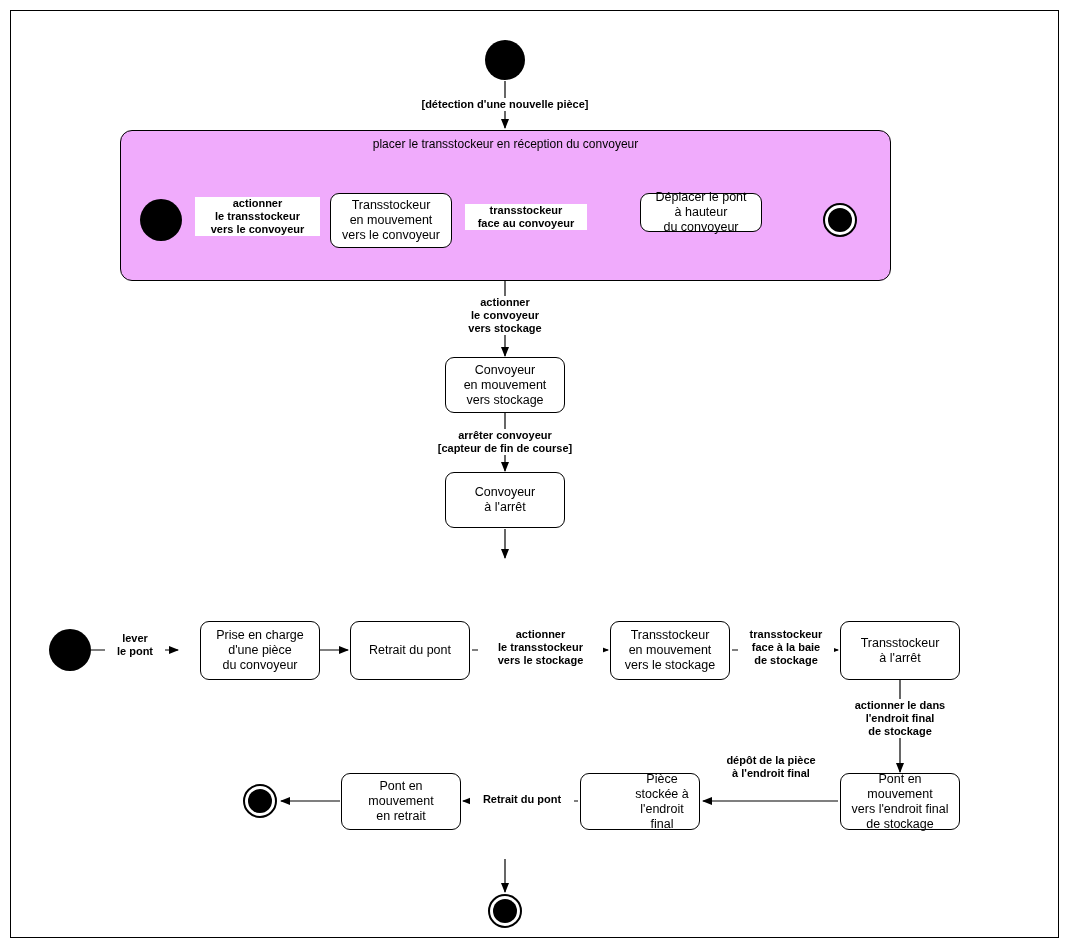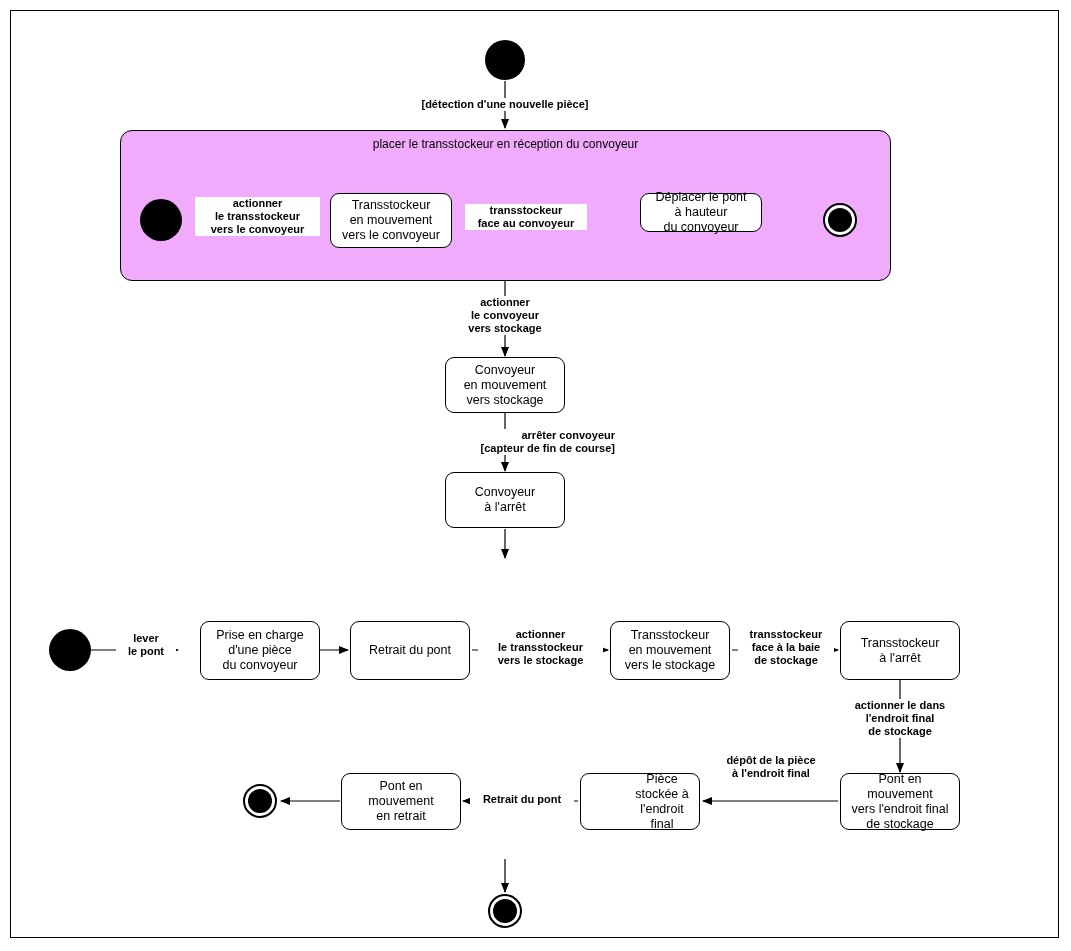--- a/index.html
+++ b/index.html
@@ -213,30 +213,30 @@
   <div class="final" style="left:823px; top:203px; width:34px; height:34px;"></div>
 
   <div class="elabel" style="left:435px; top:296px; width:140px;">actionner
 le convoyeur
 vers stockage</div>
 
   <div class="state" style="left:445px; top:357px; width:120px; height:56px;">Convoyeur
 en mouvement
 vers stockage</div>
 
-  <div class="elabel" style="left:395px; top:429px; width:220px;text-align:right;">arrêter convoyeur
+  <div class="elabel" style="left:395px; top:429px; width:220px;">arrêter convoyeur
 [capteur de fin de course]</div>
 
   <div class="state" style="left:445px; top:472px; width:120px; height:56px;">Convoyeur
 à l'arrêt</div>
 
 
   <div class="initial" style="left:49px; top:629px; width:42px; height:42px;"></div>
 
-  <div class="elabel" style="left:116px; top:632px; width:60px;">lever
+  <div class="elabel" style="left:105px; top:632px; width:60px;">lever
 le pont</div>
 
   <div class="state" style="left:180px; top:621px; width:120px; height:59px;margin-left:20px;">Prise en charge
 d'une pièce
 du convoyeur</div>
 
   <div class="state" style="left:350px; top:621px; width:120px; height:59px;">Retrait du pont</div>
 
   <div class="elabel" style="left:478px; top:628px; width:125px;">actionner
 le transstockeur

